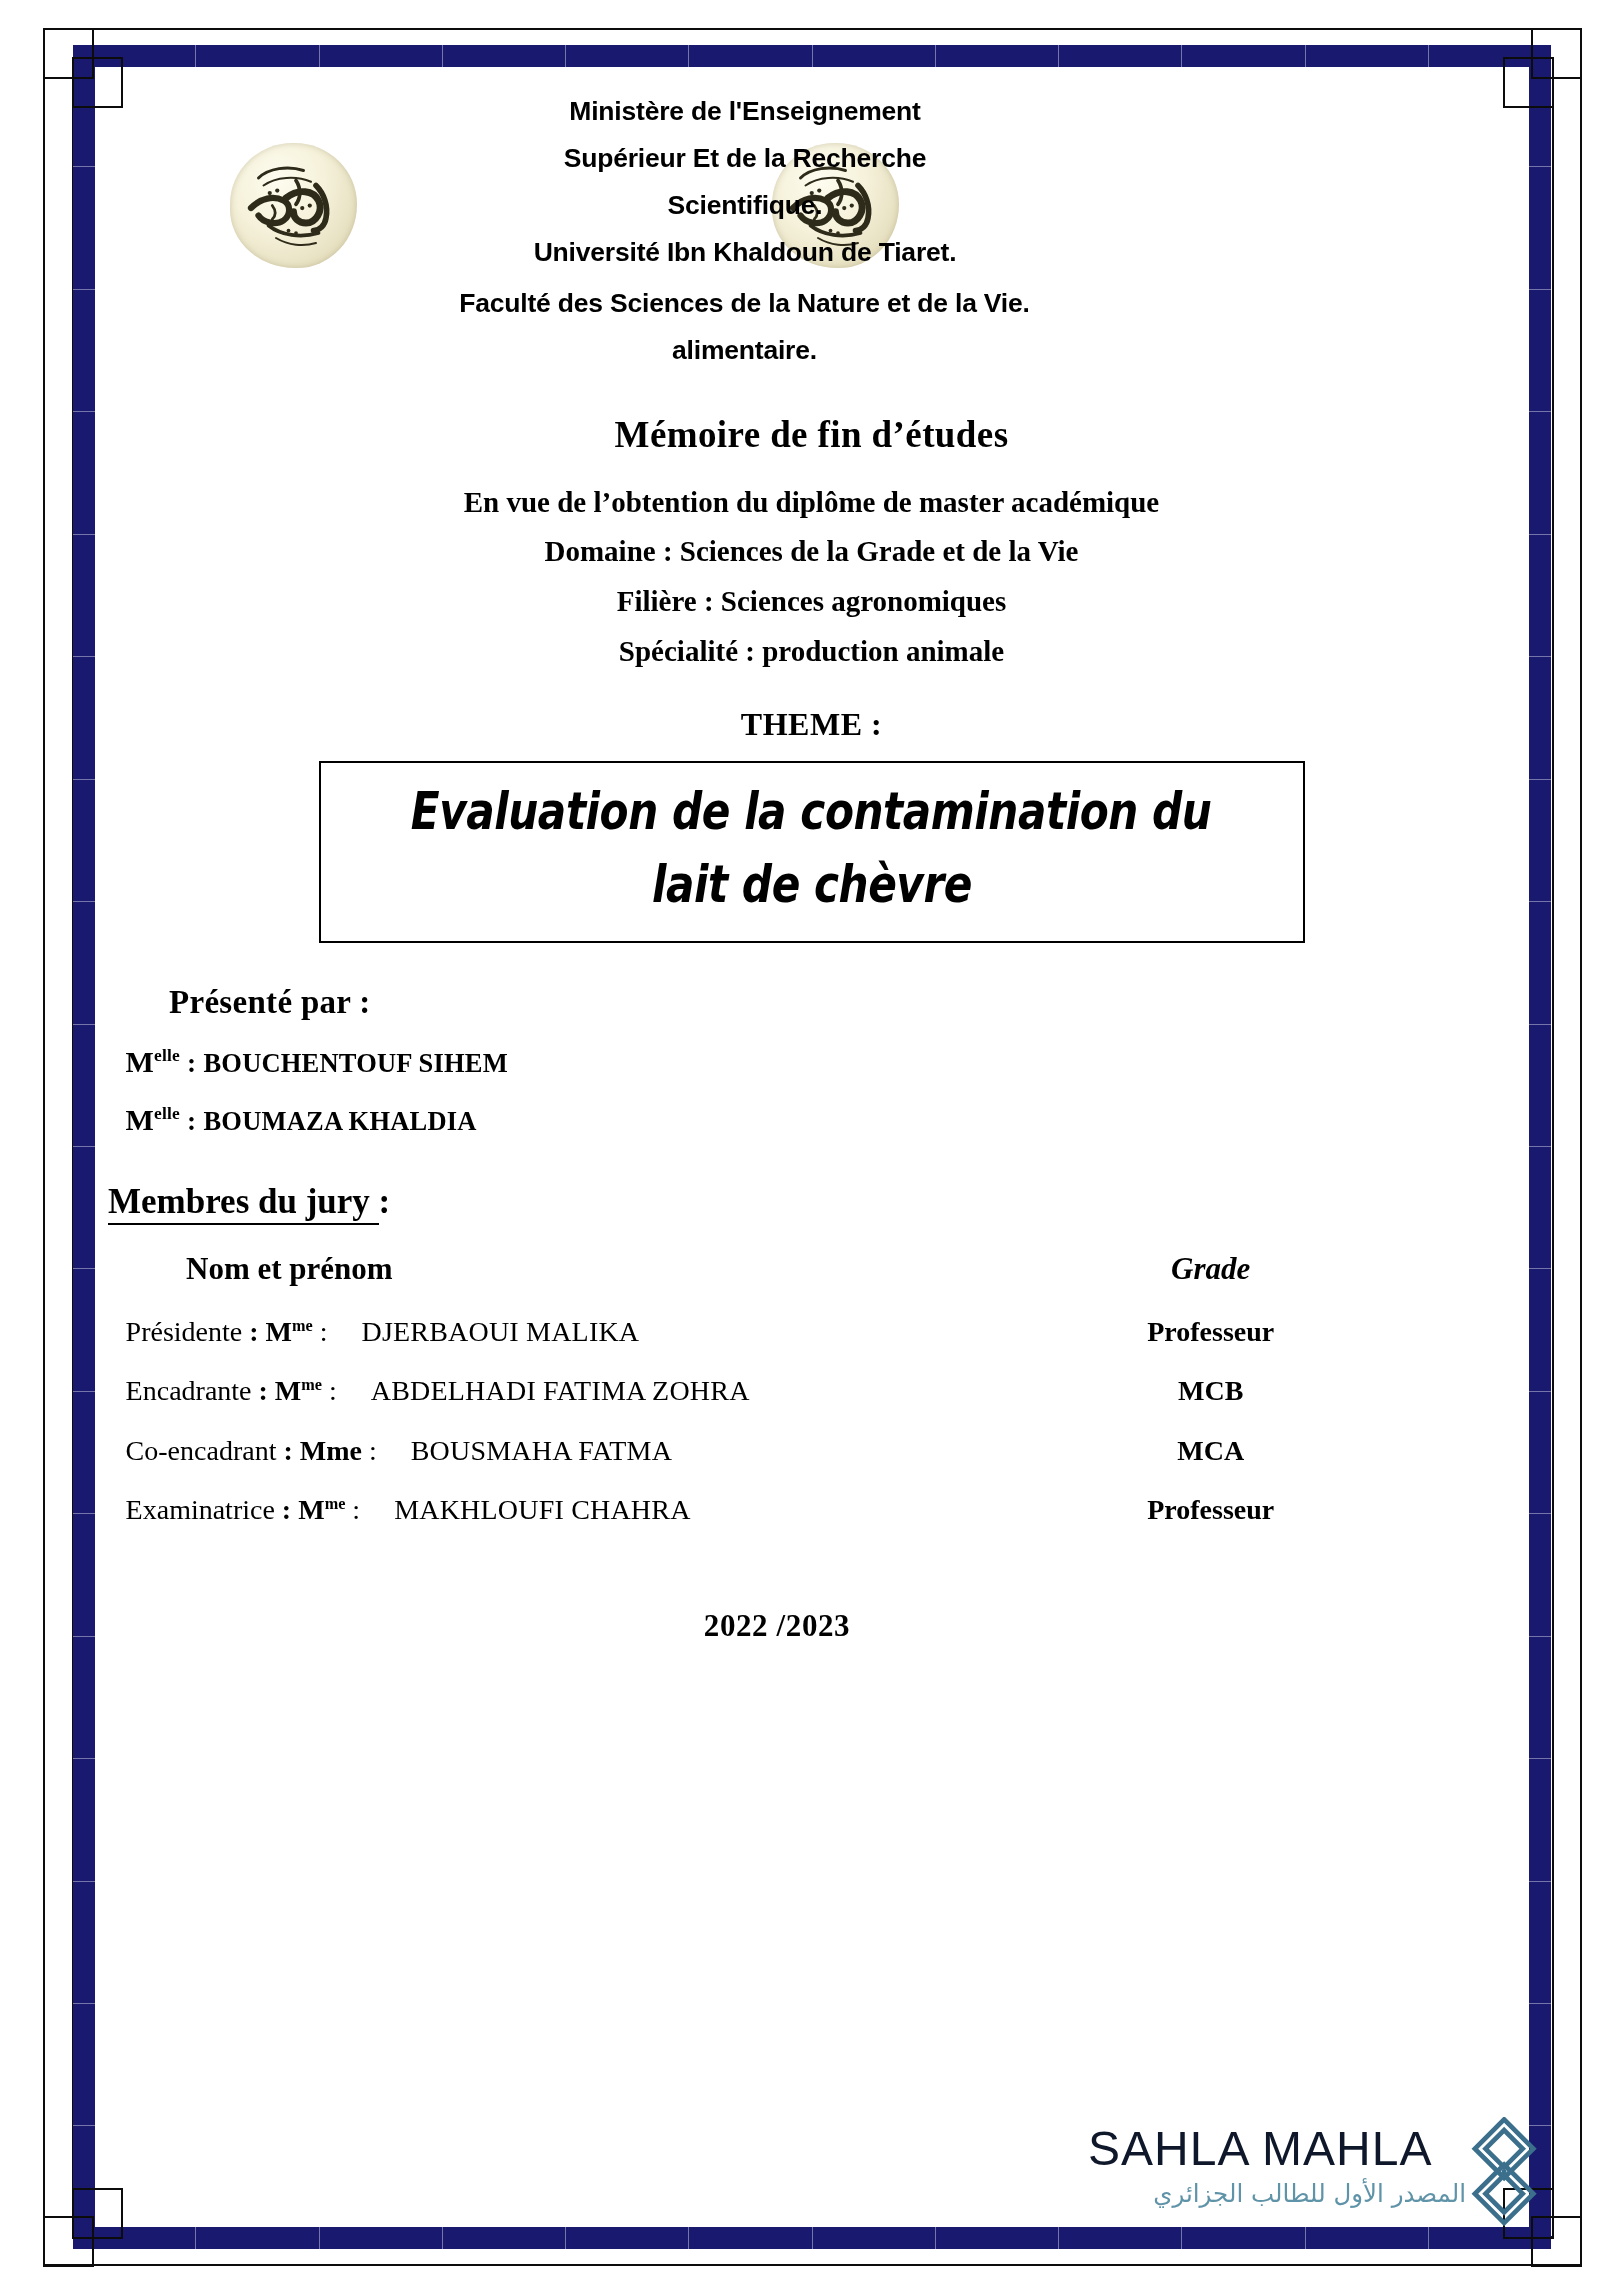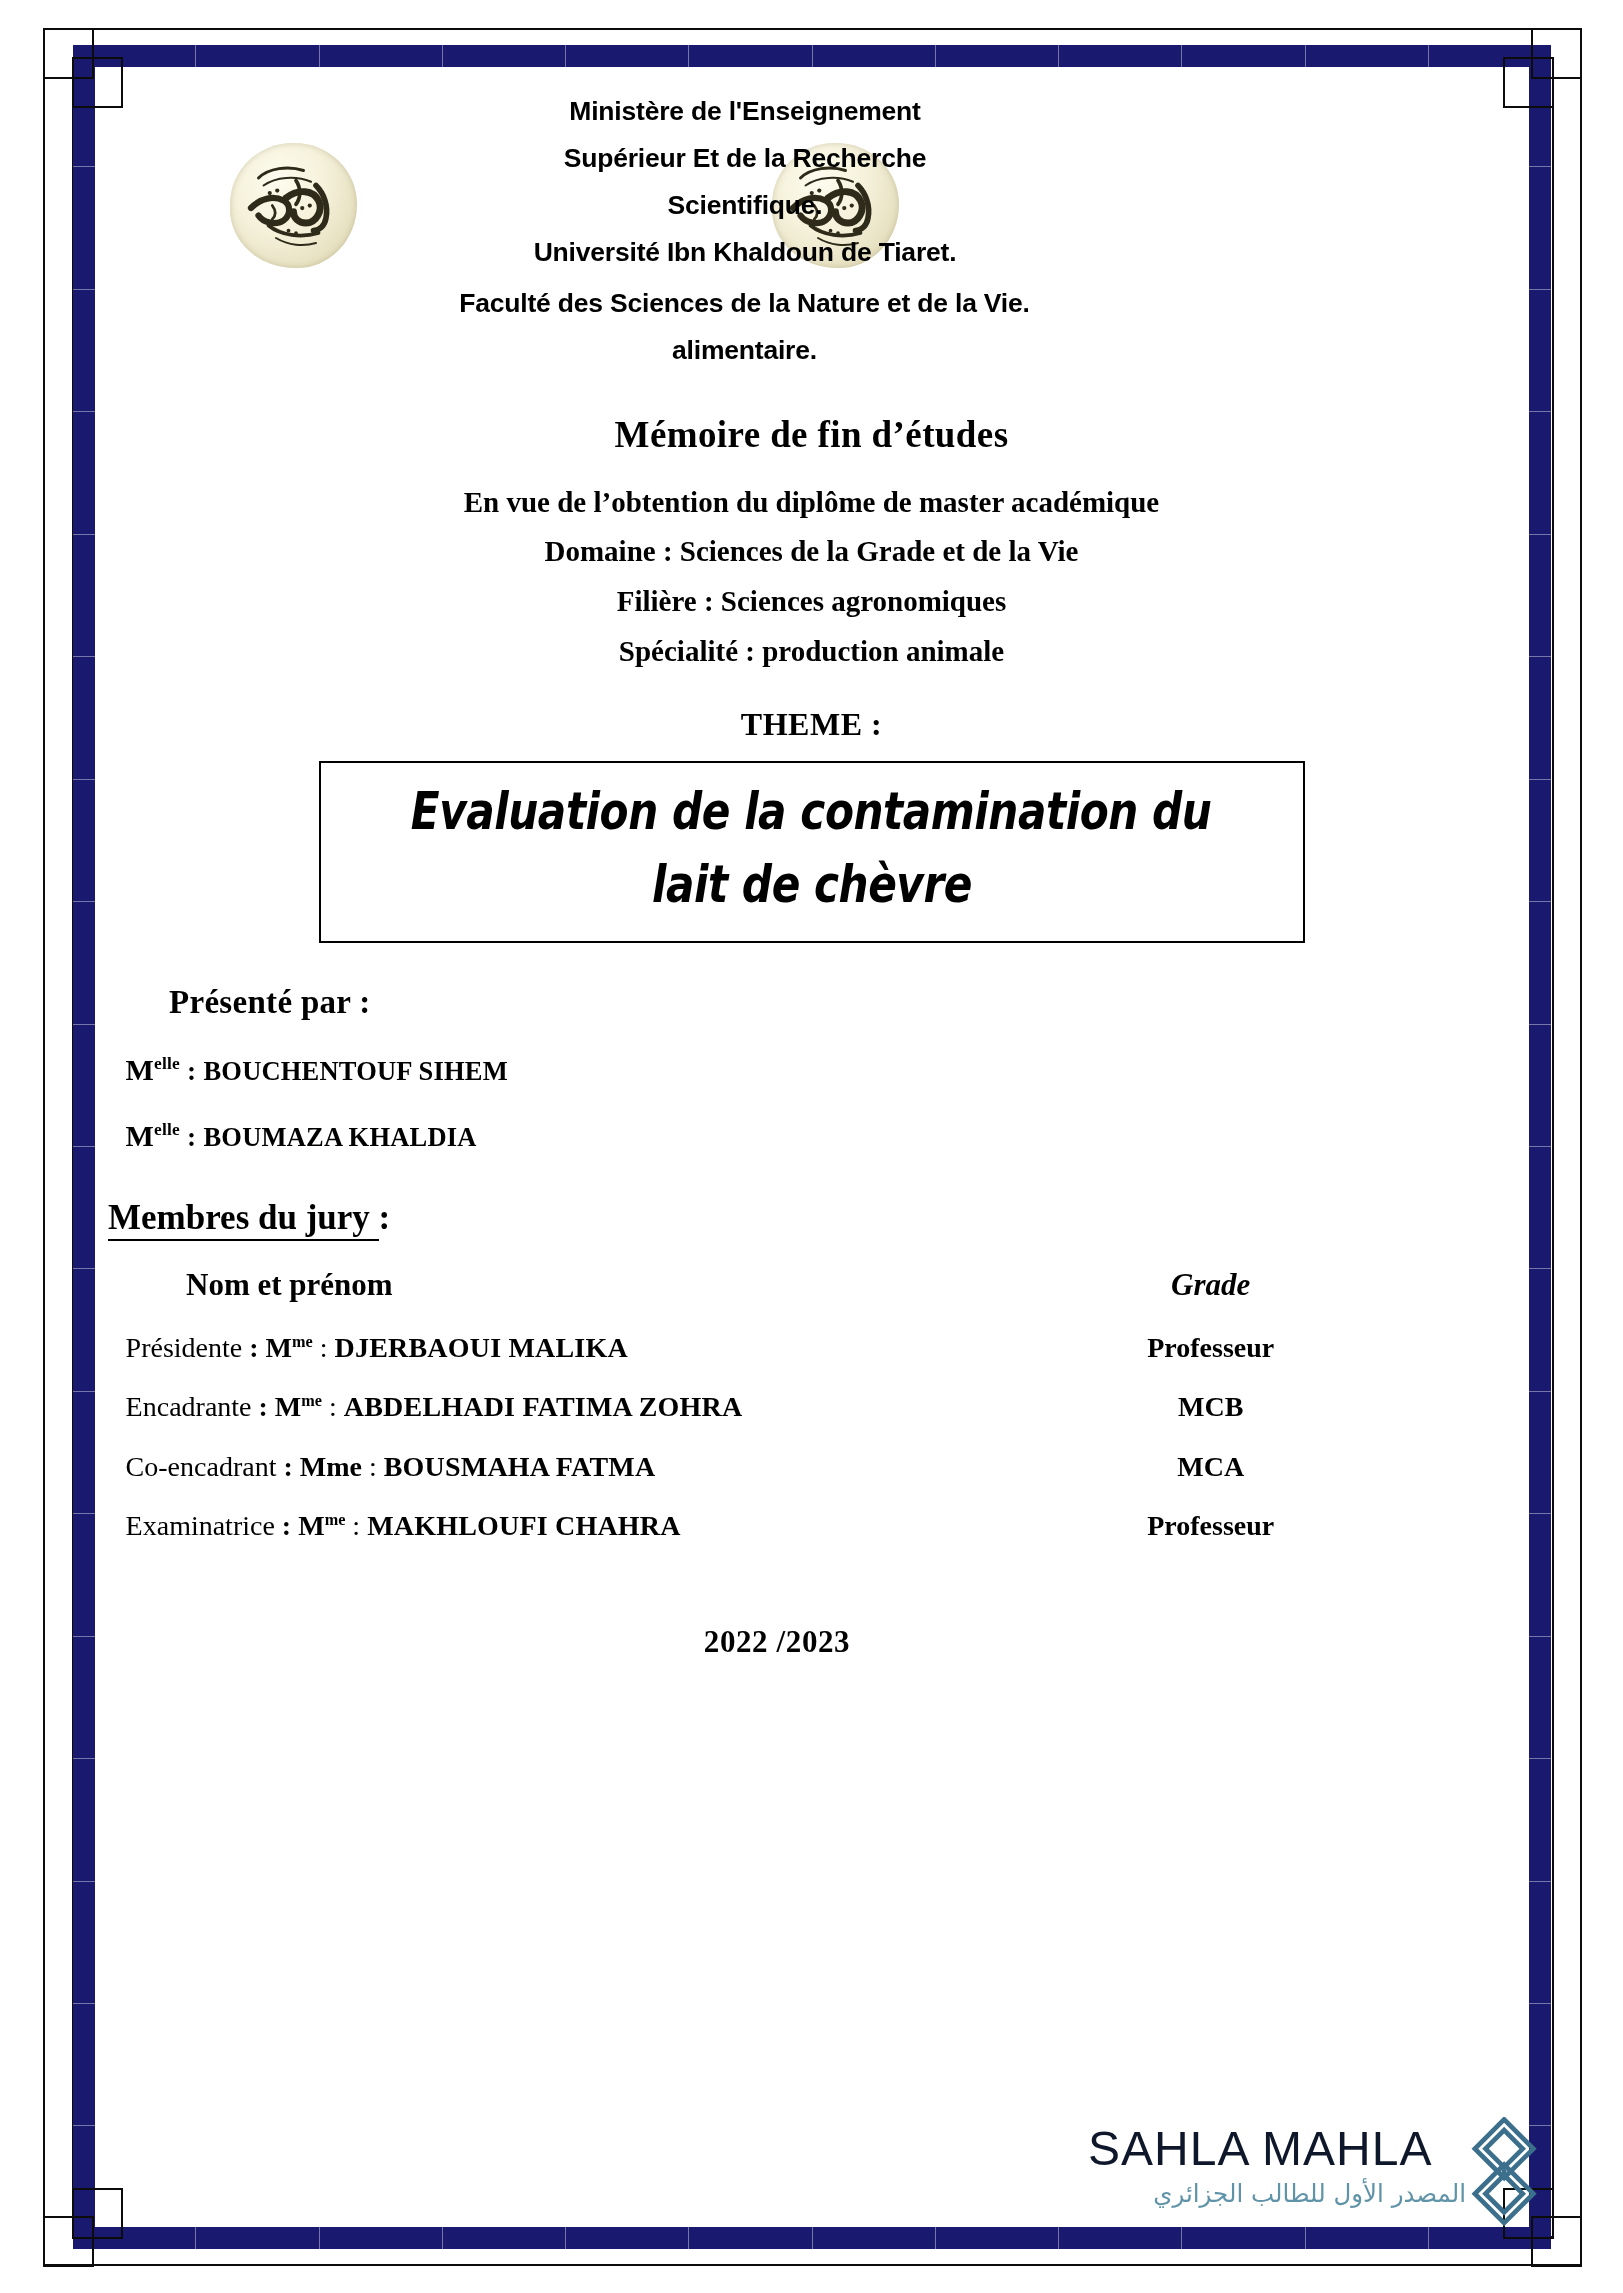--- a/index.html
+++ b/index.html
@@ -187,21 +187,21 @@
 
   
   .presented-title {
     margin-top: 41px;
     margin-left: 61px;
     font-size: 33px;
     font-weight: bold;
     letter-spacing: 0.3px;
   }
   .student {
-    margin-top: 32px;
+    margin-top: 24px;
     margin-left: 17.6px;
     font-size: 27.4px;
     font-weight: bold;
     letter-spacing: 0.2px;
   }
   .student .civ {
     font-weight: bold;
     font-size: 30px;
   }
   .student .civ sup {
@@ -261,21 +261,21 @@
     padding-right: 88px;
     padding-bottom: 27.4px;
     font-size: 28px;
     font-weight: bold;
   }
   .role { font-weight: normal; }
   .colon-b { font-weight: bold; }
   .civ2 { font-weight: bold; }
   .civ2 sup { font-size: 0.58em; vertical-align: super; }
   .colon-n { font-weight: normal; }
-  .pname { font-weight: bold; letter-spacing: 0.2px; }
+  .pname { font-weight: normal; letter-spacing: 0.2px; margin-left: 27px; }
 
   
   .year {
     margin-top: 55px;
     text-align: center;
     padding-right: 69px;
     font-size: 31px;
     font-weight: bold;
     letter-spacing: 0.6px;
   }

